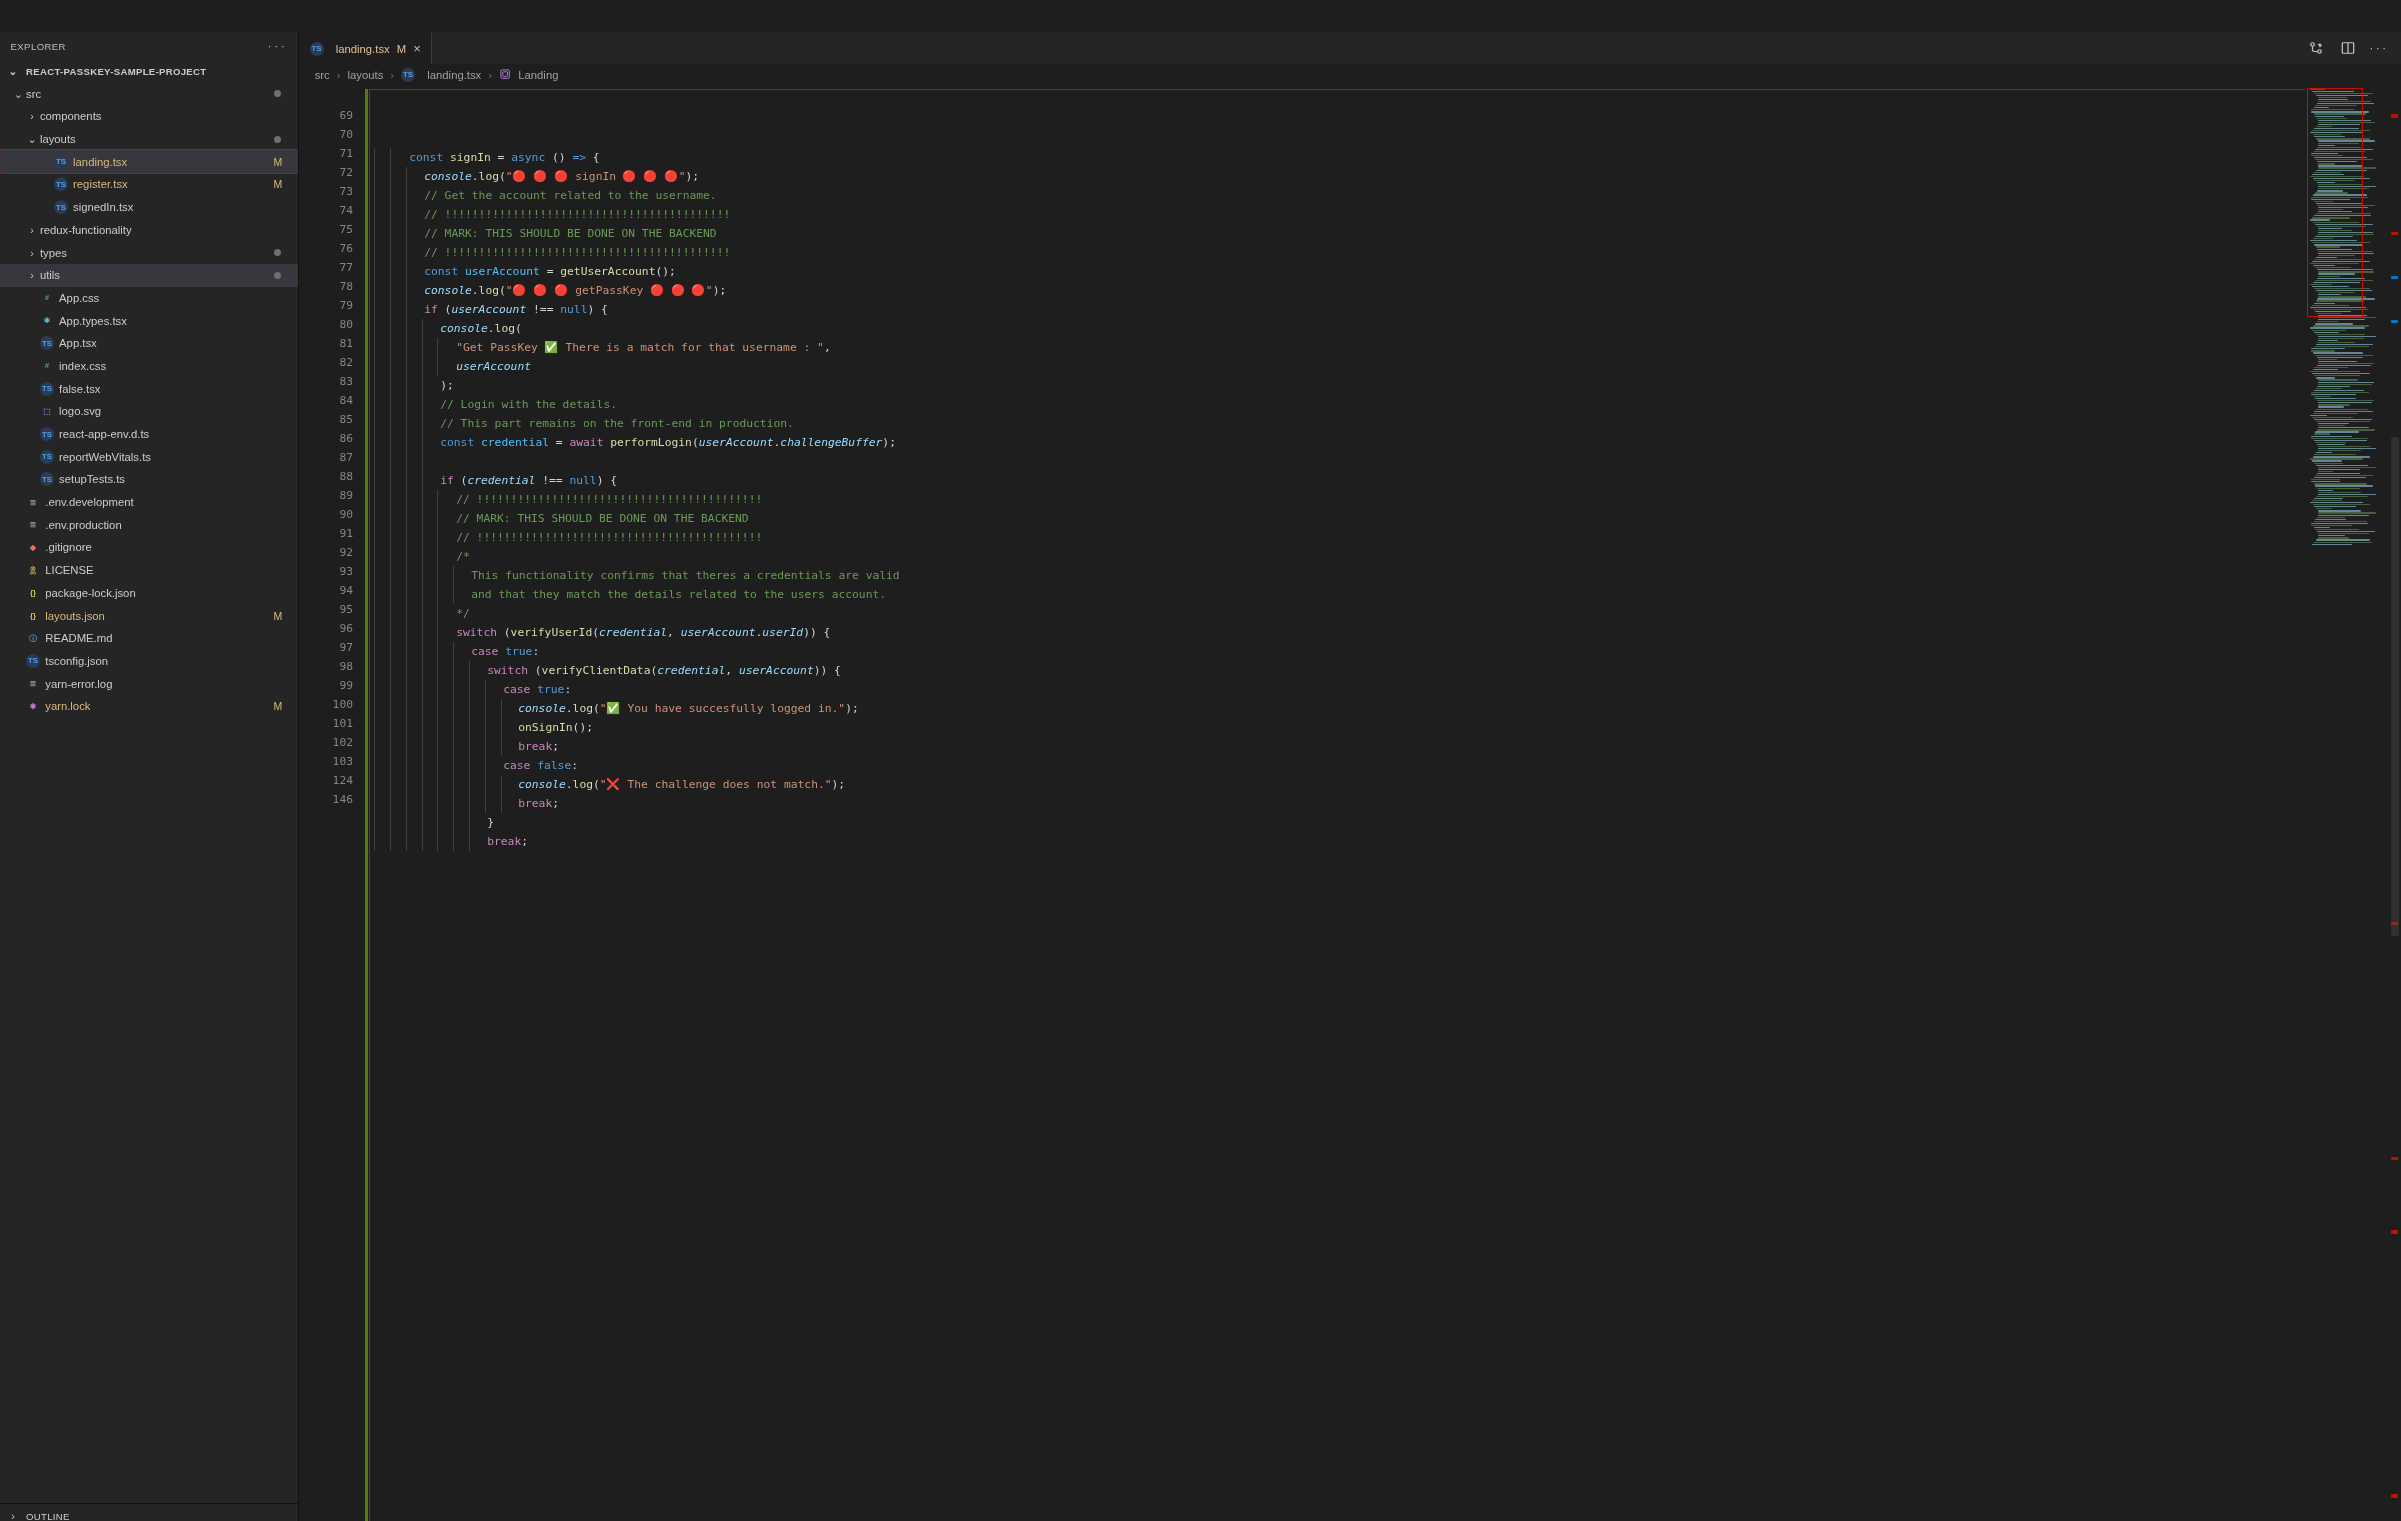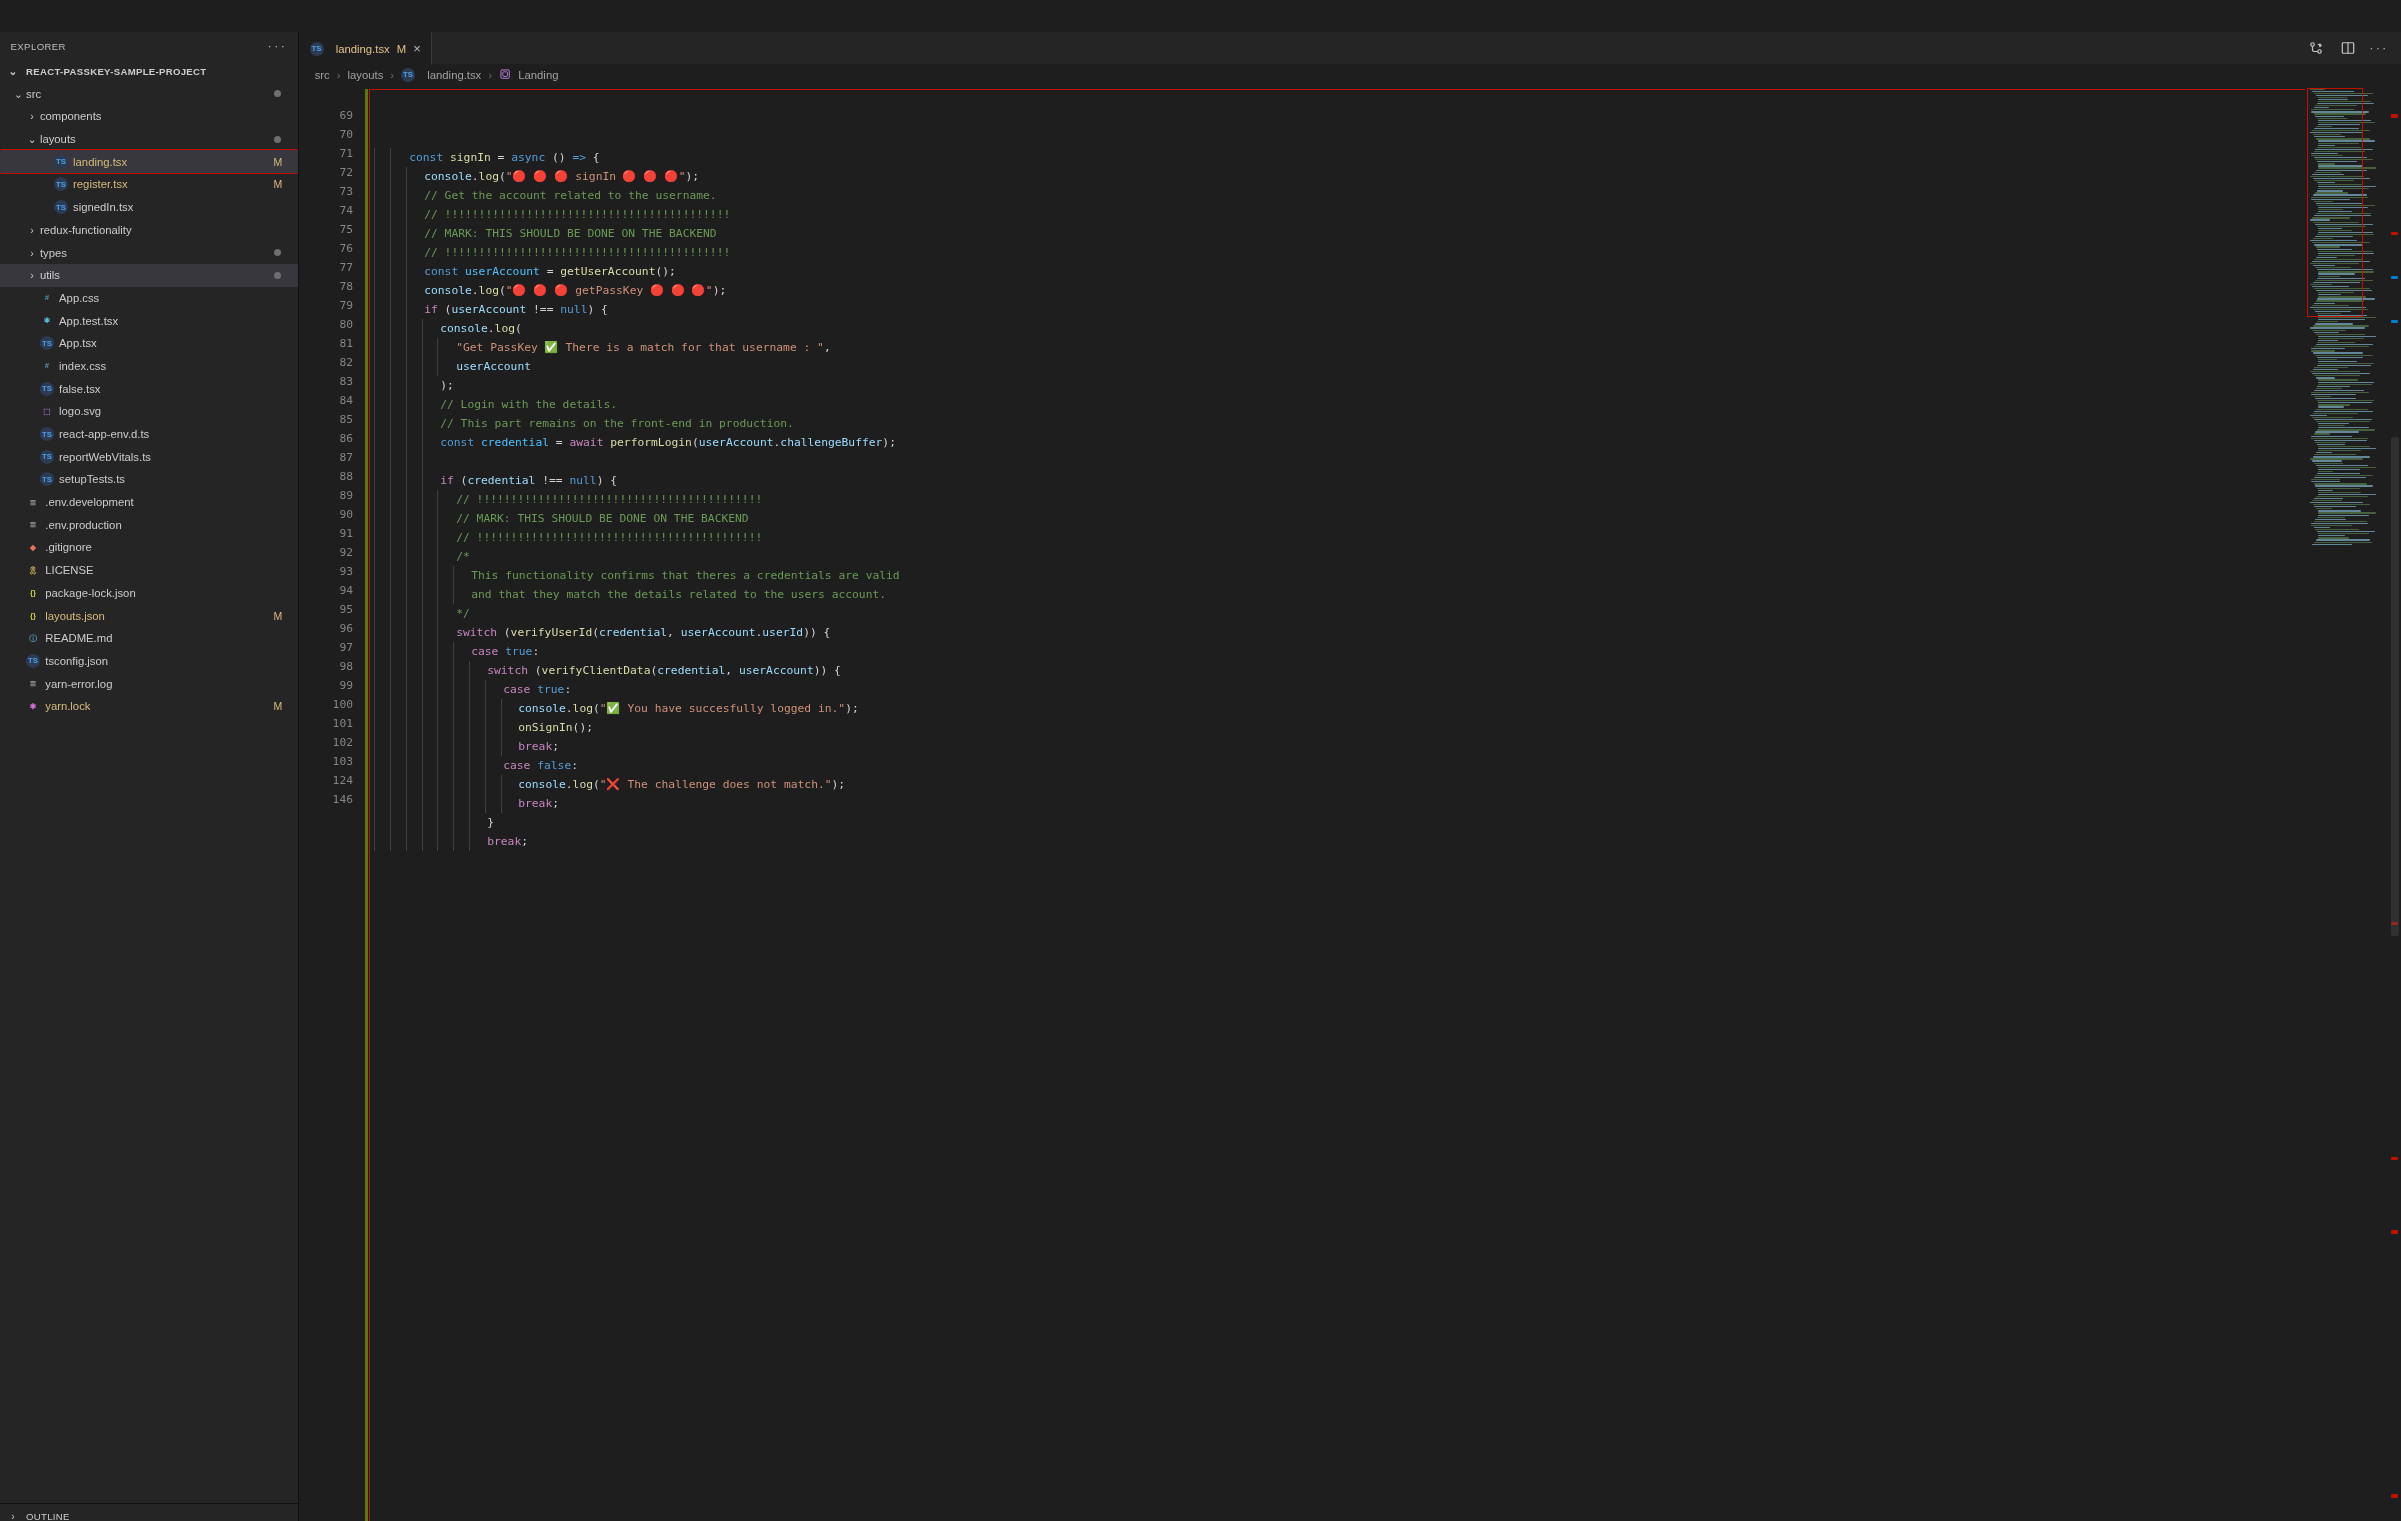--- a/index.html
+++ b/index.html
@@ -86,21 +86,21 @@
   .codeline{height:19px;position:relative;}
   .codeline .guides{position:absolute;left:0;top:0;bottom:0;display:flex;}
   .guide{width:0.9px;background:#404040;margin-right:15px;height:100%;}
   .hi-overlay{position:absolute;top:4.4px;left:0;right:3.5px;bottom:-3.5px;
     border:1.7px solid #be1100;pointer-events:none;}
   .txt{position:relative;}
   .kw{color:#569cd6;}
   .fn{color:#dcdcaa;}
   .str{color:#ce9178;}
   .cm{color:#6a9955;}
-  .vr{color:#9cdcfe;}
+  .vr{color:#9cdcfe;font-style:italic;}
   .cn{color:#4fc1ff;}
   .pn{color:#d4d4d4;}
   .pu{color:#c586c0;}
   .minimap{position:absolute;right:12.2px;top:0;bottom:0;width:84px;background:#1e1e1e;
     overflow:hidden;}
   .minimap-inner{position:absolute;left:5.2px;right:5.2px;top:3.5px;bottom:3.5px;
     background:linear-gradient( #1e1e1e, #1e1e1e);
   }
   .minimap .line{height:1.2px;margin-bottom:0.9px;border-radius:0.9px;}
   .minimap .hi-box{position:absolute;border:0.9px solid #be1100;}
@@ -173,21 +173,21 @@
           <span class="dot"></span>
         </div>
         <div class="tree-row" style="padding-left: 26px;">
           <span class="chev placeholder">›</span>
           <span class="ficon ic-css">#</span>
           <span class="label">App.css</span>
         </div>
         <div class="tree-row" style="padding-left: 26px;">
           <span class="chev placeholder">›</span>
           <span class="ficon ic-react">⚛</span>
-          <span class="label">App.test.tsx</span>
+          <span class="label">App.types.tsx</span>
         </div>
         <div class="tree-row" style="padding-left: 26px;">
           <span class="chev placeholder">›</span>
           <span class="ficon ic-ts">TS</span>
           <span class="label">App.tsx</span>
         </div>
         <div class="tree-row" style="padding-left: 26px;">
           <span class="chev placeholder">›</span>
           <span class="ficon ic-css">#</span>
           <span class="label">index.css</span>

